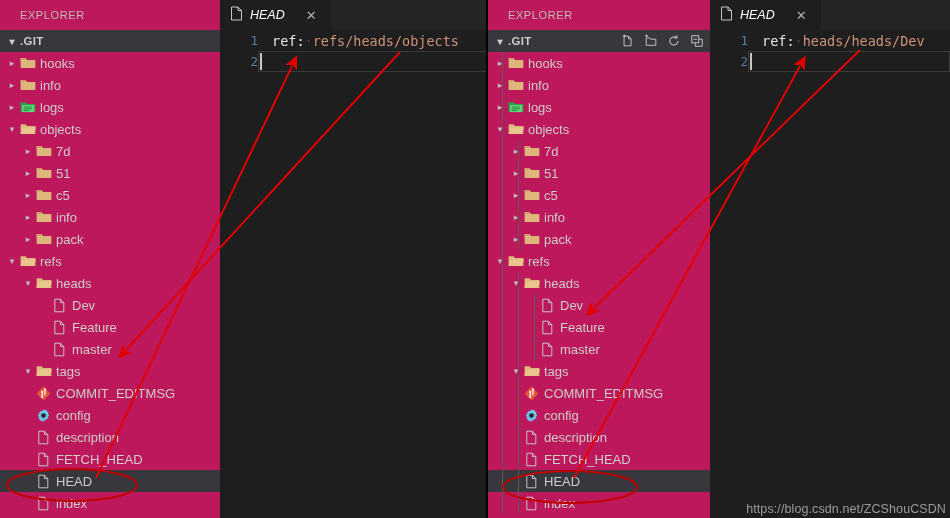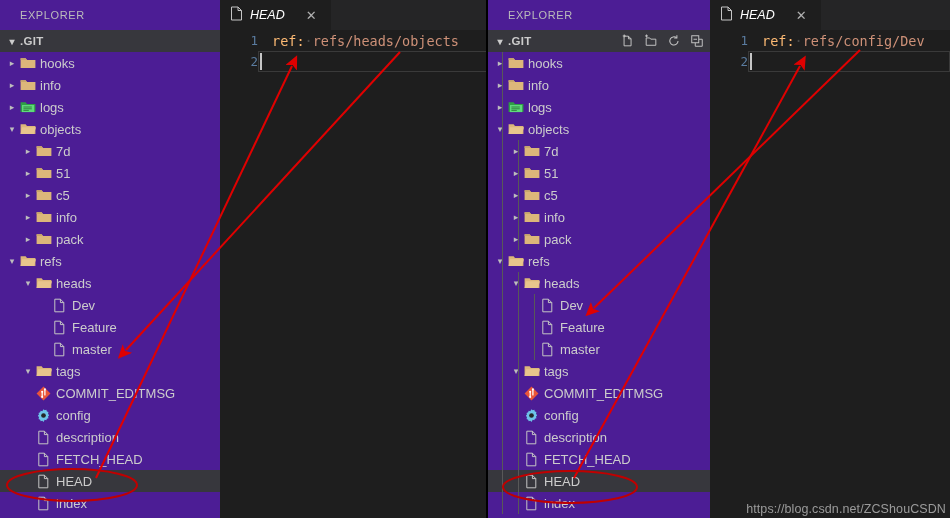--- a/index.html
+++ b/index.html
@@ -12,21 +12,21 @@
     position:relative;
   }
   .root{position:absolute;inset:0;display:flex;}
 
   
   .shot{position:relative;height:518px;overflow:hidden;display:flex;background:#1e1e1e;}
   .shot-left{width:488px;}
   .shot-right{width:462px;}
   .shot-divider{position:absolute;top:0;bottom:0;width:2px;background:#000;}
 
-  .sidebar{width:220px;height:100%;background:#4c1d95;position:relative;flex:none;overflow:hidden;}
+  .sidebar{width:220px;height:100%;background:#be185d;position:relative;flex:none;overflow:hidden;}
   .sidebar-r{width:222px;}
   .explorer-title{
     height:30px;line-height:30px;padding-left:20px;
     font-size:11px;letter-spacing:.6px;color:#bbbbbb;
     text-transform:uppercase;
   }
   .section-header{
     height:22px;display:flex;align-items:center;
     background:#37373d;color:#cccccc;font-weight:bold;font-size:11.5px;
     padding-left:4px;position:relative;
@@ -59,21 +59,21 @@
     background:#1e1e1e;color:#ffffff;font-size:12.5px;font-style:italic;
     min-width:90px;
   }
   .tab .tabclose{margin-left:14px;color:#b0b0b0;font-size:13px;font-style:normal;}
   .code{flex:1;position:relative;font-family:"DejaVu Sans Mono","Liberation Mono",monospace;font-size:13.5px;}
   .cline{height:21px;display:flex;align-items:center;position:relative;}
   .lno{width:38px;flex:none;text-align:right;padding-right:14px;color:#5a7ca0;font-size:12.5px;}
   .ctext{white-space:pre;color:#d4d4d4;}
   .cur-line{position:absolute;left:38px;right:0;height:21px;border:1px solid #3a3a3a;box-sizing:border-box;}
   .caret{position:absolute;width:1.5px;background:#c6c6c6;height:17px;}
-  .cseg-key{color:#fdba74;}
+  .cseg-key{color:#e5e5e5;}
   .cseg-dot{color:#4a4a4a;}
   .cseg-val{color:#ce9178;}
 
   
   .anno{position:absolute;inset:0;pointer-events:none;}
   .watermark{
     position:absolute;right:4px;bottom:2px;
     color:#9b9b9b;font-size:12.5px;font-family:"Liberation Sans",sans-serif;
     letter-spacing:.1px;
     margin-left:48px;
@@ -611,21 +611,21 @@
                 <path d="M8 1v3.5h3.5" fill="none" stroke="#c5c5c5" stroke-width="1"></path>
               </svg>
           </span>
           <span>HEAD</span>
           <span class="tabclose">✕</span>
         </div>
       </div>
       <div class="code" id="right-code">
           <div class="cline">
             <span class="lno">1</span>
-            <span class="ctext"><span class="cseg-key">ref:</span><span class="cseg-dot">·</span><span class="cseg-val">refs/config/Dev</span></span>
+            <span class="ctext"><span class="cseg-key">ref:</span><span class="cseg-dot">·</span><span class="cseg-val">heads/heads/Dev</span></span>
           </div>
           <div class="cline">
             <span class="lno">2</span>
             <span class="ctext"></span>
             <div class="cur-line"></div>
             <div class="caret" style="left: 40px; top: 2px;"></div>
           </div>
         </div>
     </div>
   </div>

